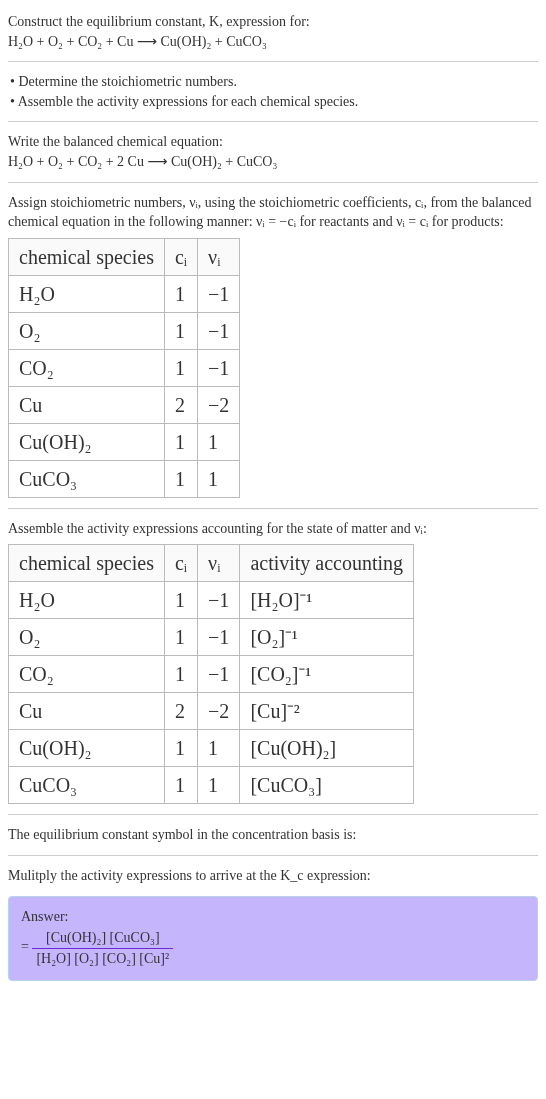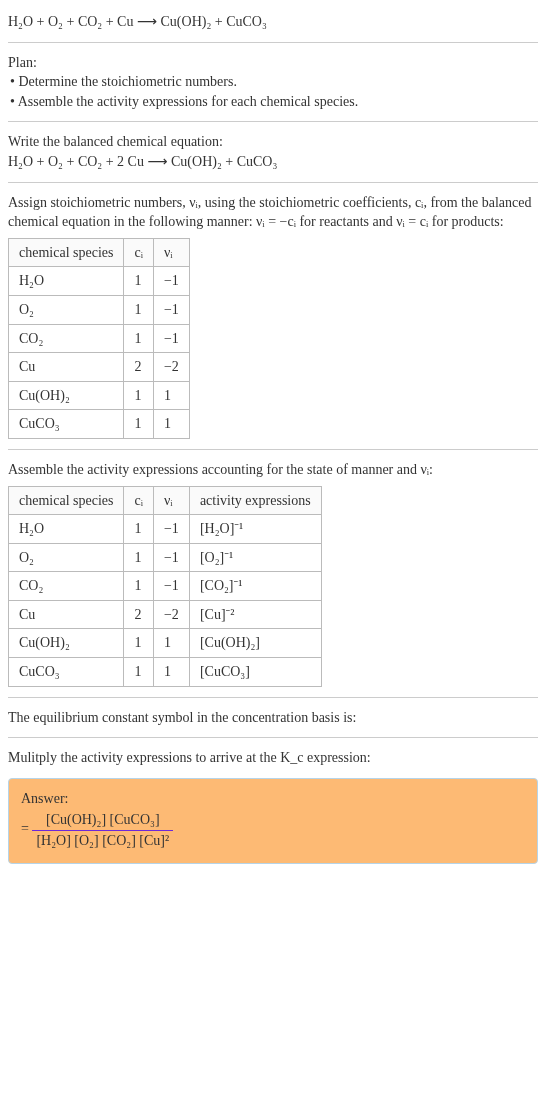--- a/index.html
+++ b/index.html
@@ -17,57 +17,59 @@
   border: none;
   border-top: 1px solid #ccc;
   margin: 10px 0;
 }
 .chem { font-family: Georgia, serif; }
 .plan-list { list-style: none; padding-left: 2px; }
 .plan-list li::before { content: "• "; }
 table.data {
   border-collapse: collapse;
   margin-top: 6px;
-  font-size: 14px;
+  font-size: 20px;
 }
 table.data th, table.data td {
   border: 1px solid #bbb;
   padding: 4px 10px;
   text-align: left;
 }
 table.data th { font-weight: normal; background: #fafafa; }
 .italic { }
 .answer-box {
-  background: #fdba74;
+  background: #c4b5fd;
   border: 1px solid #b6d4e8;
   border-radius: 4px;
   padding: 10px 12px;
   margin-top: 6px;
 }
 .fraction {
   display: inline-block;
   vertical-align: middle;
   text-align: center;
 }
 .fraction .num { display: block; border-bottom: 1px solid #6d28d9; padding: 0 4px; }
 .fraction .den { display: block; padding: 0 4px; }
 .indent { margin-left: 28px; }
 .eqline { margin: 2px 0; }
 </style>
 </head>
 <body>
 
 <div class="section">
+  <div>
+    <span>Construct the equilibrium constant, K, expression for:</span>
+  </div>
   <div class="chem">H₂O + O₂ + CO₂ + Cu  ⟶  Cu(OH)₂ + CuCO₃</div>
 </div>
 
 <hr class="sep">
 
 <div class="section">
-  <div>Plan:</div>
   <ul class="plan-list">
     <li>Determine the stoichiometric numbers.</li>
     <li>Assemble the activity expressions for each chemical species.</li>
   </ul>
 </div>
 
 <hr class="sep">
 
 <div class="section">
   <div>Write the balanced chemical equation:</div>
@@ -115,28 +117,28 @@
       <td>1</td>
       <td>1</td>
     </tr>
   </tbody>
     </table>
 </div>
 
 <hr class="sep">
 
 <div class="section">
-  <div>Assemble the activity expressions accounting for the state of manner and νᵢ:</div>
+  <div>Assemble the activity expressions accounting for the state of matter and νᵢ:</div>
   <table class="data">
     <tbody>
         <tr>
       <th>chemical species</th>
       <th><span class="italic">cᵢ</span></th>
       <th><span class="italic">νᵢ</span></th>
-      <th>activity expressions</th>
+      <th>activity accounting</th>
     </tr>
     <tr>
       <td>H₂O</td>
       <td>1</td>
       <td>−1</td>
       <td>[H₂O]⁻¹</td>
     </tr>
     <tr>
       <td>O₂</td>
       <td>1</td>

